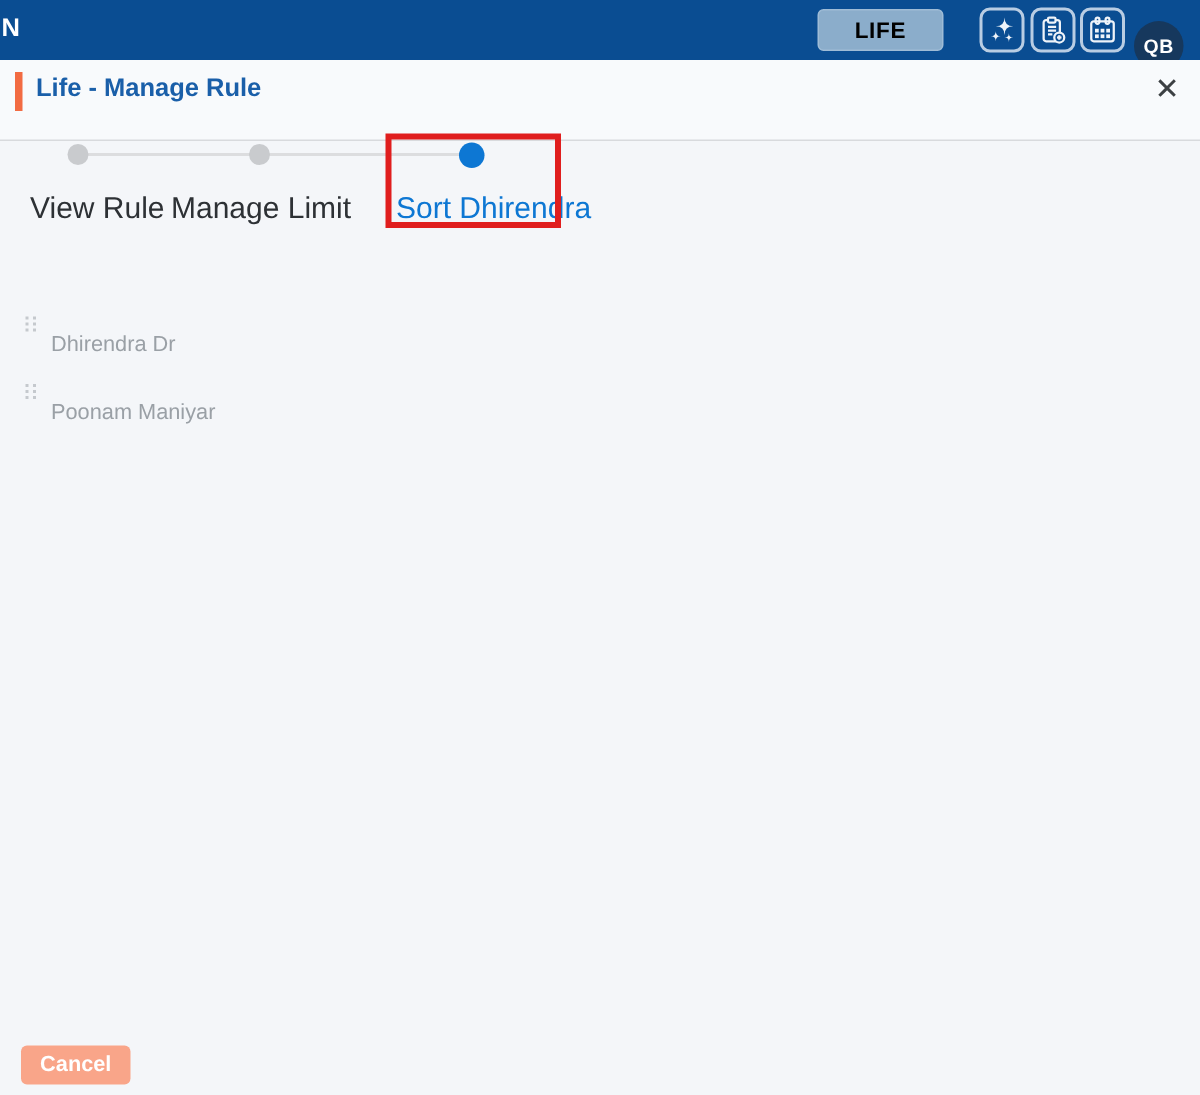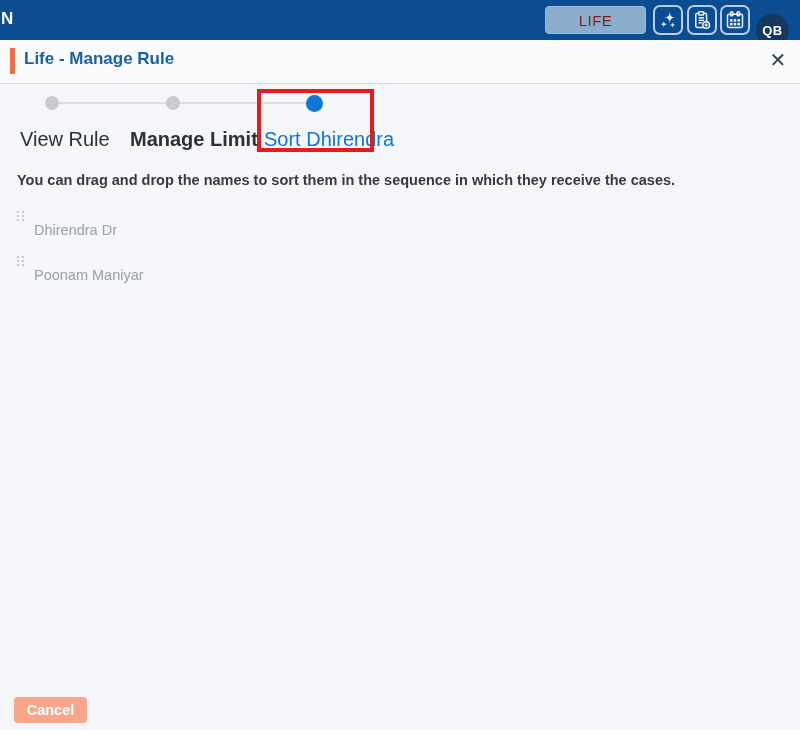--- a/index.html
+++ b/index.html
@@ -13,42 +13,42 @@
   
   .topbar {
     position:absolute; left:0; top:0; width:800px; height:40px;
     background: var(--topbar-bg, #0a4d92);
   }
   .topbar-partial {
     position:absolute; left:1px; top:9px; color:#fff;
     font-size:17px; font-weight:700;
   }
   .life-btn {
-    position:absolute; left:545px; top:6px; width:101px; height:28px;
+    position:absolute; left:545px; top:6px; width:84px; height:28px;
     background: var(--life-btn-bg, #8badcb);
     border:1px solid #9fbcd6; border-radius:4px;
-    font-family:inherit; font-size:15px; font-weight:400; color:#7f1d1d;
+    font-family:inherit; font-size:15px; font-weight:700; color:#000000;
     letter-spacing:.5px; cursor:pointer;
   }
   .icon-btn {
     position:absolute; top:5px; width:30px; height:30px;
     border:2px solid #b9cde3; border-radius:7px; background:transparent;
     display:flex; align-items:center; justify-content:center; cursor:pointer; padding:0;
   }
   .icon-btn svg { display:block; }
   .avatar {
     position:absolute; left:756px; top:14px; width:33px; height:33px;
     border-radius:50%; background: var(--avatar-bg, #16385d);
     color:#fff; font-size:13px; font-weight:700; letter-spacing:.5px;
     display:flex; align-items:center; justify-content:center; cursor:pointer;
   }
 
   
   .title-row {
-    position:absolute; left:0; top:40px; width:800px; height:44px;
+    position:absolute; left:0; top:40px; width:800px; height:54px;
     background:#f8fafc; border-bottom:1px solid #d8dadd;
   }
   .accent-bar {
     position:absolute; left:10px; top:8px; width:5px; height:26px;
     background: var(--accent-orange, #f26b42);
   }
   .panel-title {
     position:absolute; left:24px; top:9px;
     font-size:17px; font-weight:700; color: var(--title-blue, #1a5fa9);
   }
@@ -58,21 +58,21 @@
     font-size:20px; font-weight:300; color:#3c4043; cursor:pointer; line-height:28px;
   }
 
   
   .step-line { position:absolute; left:52px; top:102px; width:262px; height:2px; background:#dcdddf; }
   .dot { position:absolute; border-radius:50%; }
   .dot-gray { width:14px; height:14px; background:#c9cbce; top:96px; }
   .dot1 { left:45px; } .dot2 { left:166px; }
   .dot-active { width:17px; height:17px; background: var(--active-blue, #0d77d3); left:306px; top:95px; }
   .step-label { position:absolute; top:128px; font-size:20px; font-weight:500; color:#2d3135; cursor:pointer; }
-  .lbl1 { left:20px; } .lbl2 { left:130px;font-weight:bold; }
+  .lbl1 { left:20px; } .lbl2 { left:114px; }
   .lbl3 { left:264px; color: var(--active-blue, #0d77d3); }
   .annotation-box {
     position:absolute; left:257px; top:89px; width:117px; height:63px;
     border:4px solid var(--annotation-red, #e01e1e); pointer-events:none;
   }
 
   
   .instruction {
     position:absolute; left:17px; top:172px; width:766px;
     font-size:14.5px; font-weight:600; color:#3a3a3a;
@@ -155,21 +155,20 @@
     <div class="step-line"></div>
     <div class="dot dot-gray dot1"></div>
     <div class="dot dot-gray dot2"></div>
     <div class="dot dot-active"></div>
     <div class="step-label lbl1">View Rule</div>
     <div class="step-label lbl2">Manage Limit</div>
     <div class="step-label lbl3">Sort Dhirendra</div>
     <div class="annotation-box"></div>
   </div>
 
-  <div class="instruction">You can drag and drop the names to sort them in the sequence in which they receive the cases.</div>
 
   <div class="sort-item item1">
     <span class="drag-handle"></span>
     <span class="sort-name">Dhirendra Dr</span>
   </div>
   <div class="sort-item item2">
     <span class="drag-handle"></span>
     <span class="sort-name">Poonam Maniyar</span>
   </div>
 

